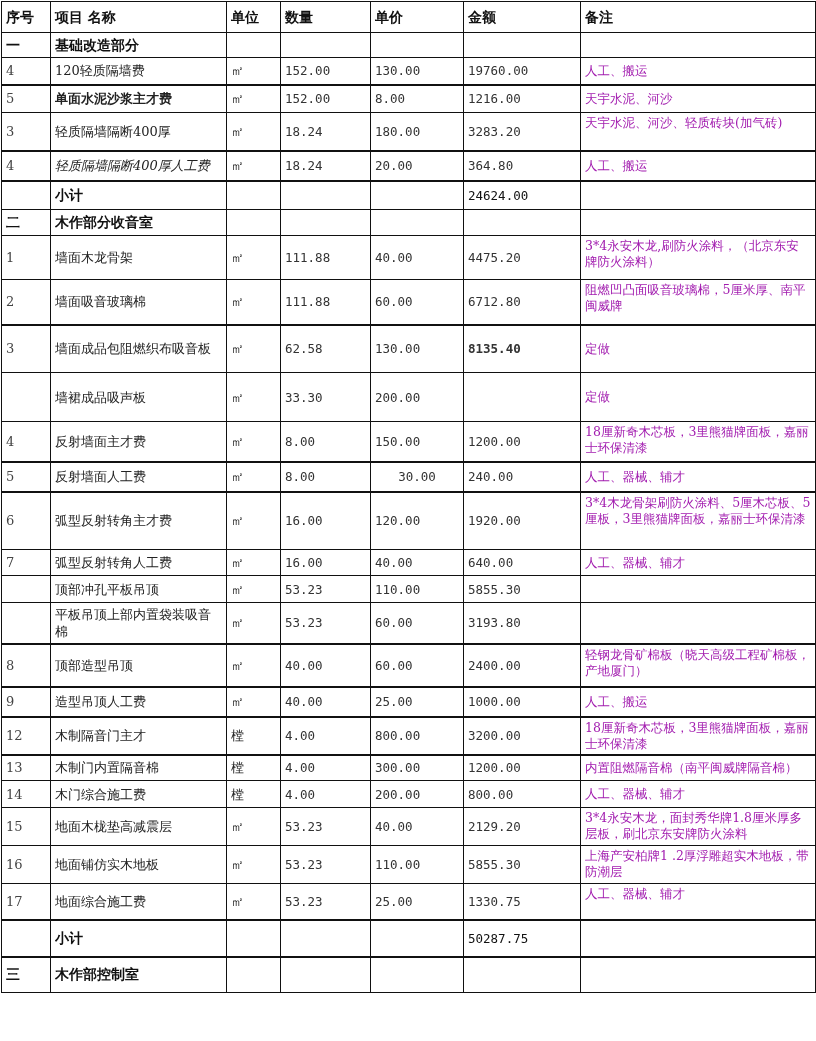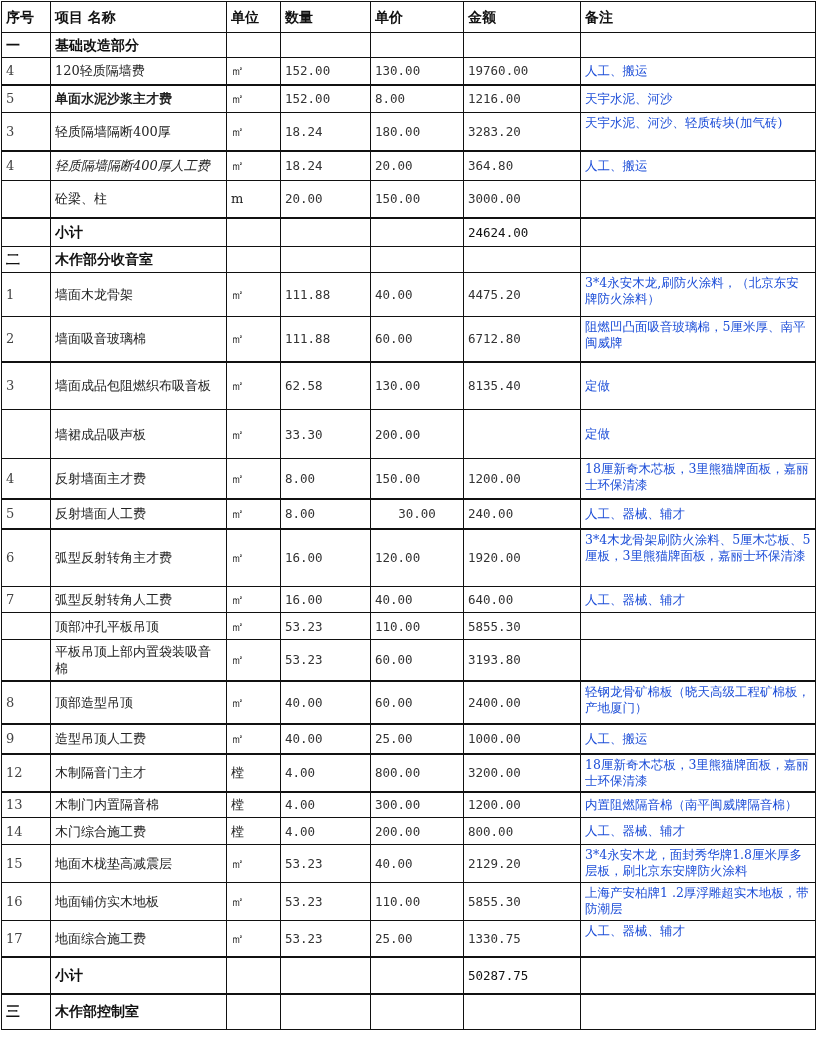--- a/index.html
+++ b/index.html
@@ -6,21 +6,21 @@
   body { width:816px; height:1041px; overflow:hidden; position:relative;
          font-family:"DejaVu Serif","Liberation Serif",serif; color:#222; }
   table { position:absolute; left:1px; top:1px; border-collapse:collapse; table-layout:fixed; width:814px; }
   td, th { border:1px solid #111; padding:0 4px; vertical-align:middle; font-size:13px; font-weight:normal;
            line-height:17px; overflow:hidden; text-align:left; }
   th { font-family:"DejaVu Sans","Liberation Sans",sans-serif; font-weight:bold; font-size:14px; color:#111; }
   tr.thick td { border-top:2px solid #111; }
   .num { font-family:"DejaVu Sans Mono","Liberation Mono",monospace; font-size:12.5px; color:#333; }
   .sec { font-family:"DejaVu Sans","Liberation Sans",sans-serif; font-weight:bold; font-size:14px; color:#111; }
   .bold { font-weight:normal; color:#111; }
-  .note { font-size:12.5px; line-height:16px; color:#1d4ed8; vertical-align:top; padding-top:2px; }
+  .note { font-size:12.5px; line-height:16px; color:#a21caf; vertical-align:top; padding-top:2px; }
   .note.mid { vertical-align:middle; padding-top:0; }
   .seq { color:#444; }
   .clip { max-height:32px; overflow:hidden; display:block; }
 </style>
 </head>
 <body>
 
 <table>
   <colgroup>
     <col style="width:49px">
@@ -151,43 +151,20 @@
         <td class="num">
           <span class="clip" style="max-height: 28px;">20.00</span>
         </td>
         <td class="num">
           <span class="clip" style="max-height: 28px;">364.80</span>
         </td>
         <td class="note mid">
           <span class="clip" style="max-height: 28px;">人工、搬运</span>
         </td>
       </tr>
-      <tr style="height: 37px;">
-        <td class="seq">
-          <span class="clip" style="max-height: 35px;"></span>
-        </td>
-        <td>
-          <span class="clip" style="max-height: 35px;">砼梁、柱</span>
-        </td>
-        <td>
-          <span class="clip" style="max-height: 35px;">m</span>
-        </td>
-        <td class="num">
-          <span class="clip" style="max-height: 35px;">20.00</span>
-        </td>
-        <td class="num">
-          <span class="clip" style="max-height: 35px;">150.00</span>
-        </td>
-        <td class="num">
-          <span class="clip" style="max-height: 35px;">3000.00</span>
-        </td>
-        <td class="note mid">
-          <span class="clip" style="max-height: 35px;"></span>
-        </td>
-      </tr>
       <tr class="thick" style="height: 29px;">
         <td class="seq">
           <span class="clip" style="max-height: 27px;"></span>
         </td>
         <td class="sec">
           <span class="clip" style="max-height: 27px;">小计</span>
         </td>
         <td>
           <span class="clip" style="max-height: 27px;"></span>
         </td>
@@ -283,21 +260,21 @@
         <td>
           <span class="clip" style="max-height: 46px;">㎡</span>
         </td>
         <td class="num">
           <span class="clip" style="max-height: 46px;">62.58</span>
         </td>
         <td class="num">
           <span class="clip" style="max-height: 46px;">130.00</span>
         </td>
         <td class="num">
-          <span class="clip" style="max-height: 46px;">8135.40</span>
+          <span class="clip" style="max-height: 46px; font-weight: bold;">8135.40</span>
         </td>
         <td class="note mid">
           <span class="clip" style="max-height: 46px;">定做</span>
         </td>
       </tr>
       <tr style="height: 49px;">
         <td class="seq">
           <span class="clip" style="max-height: 47px;"></span>
         </td>
         <td>

